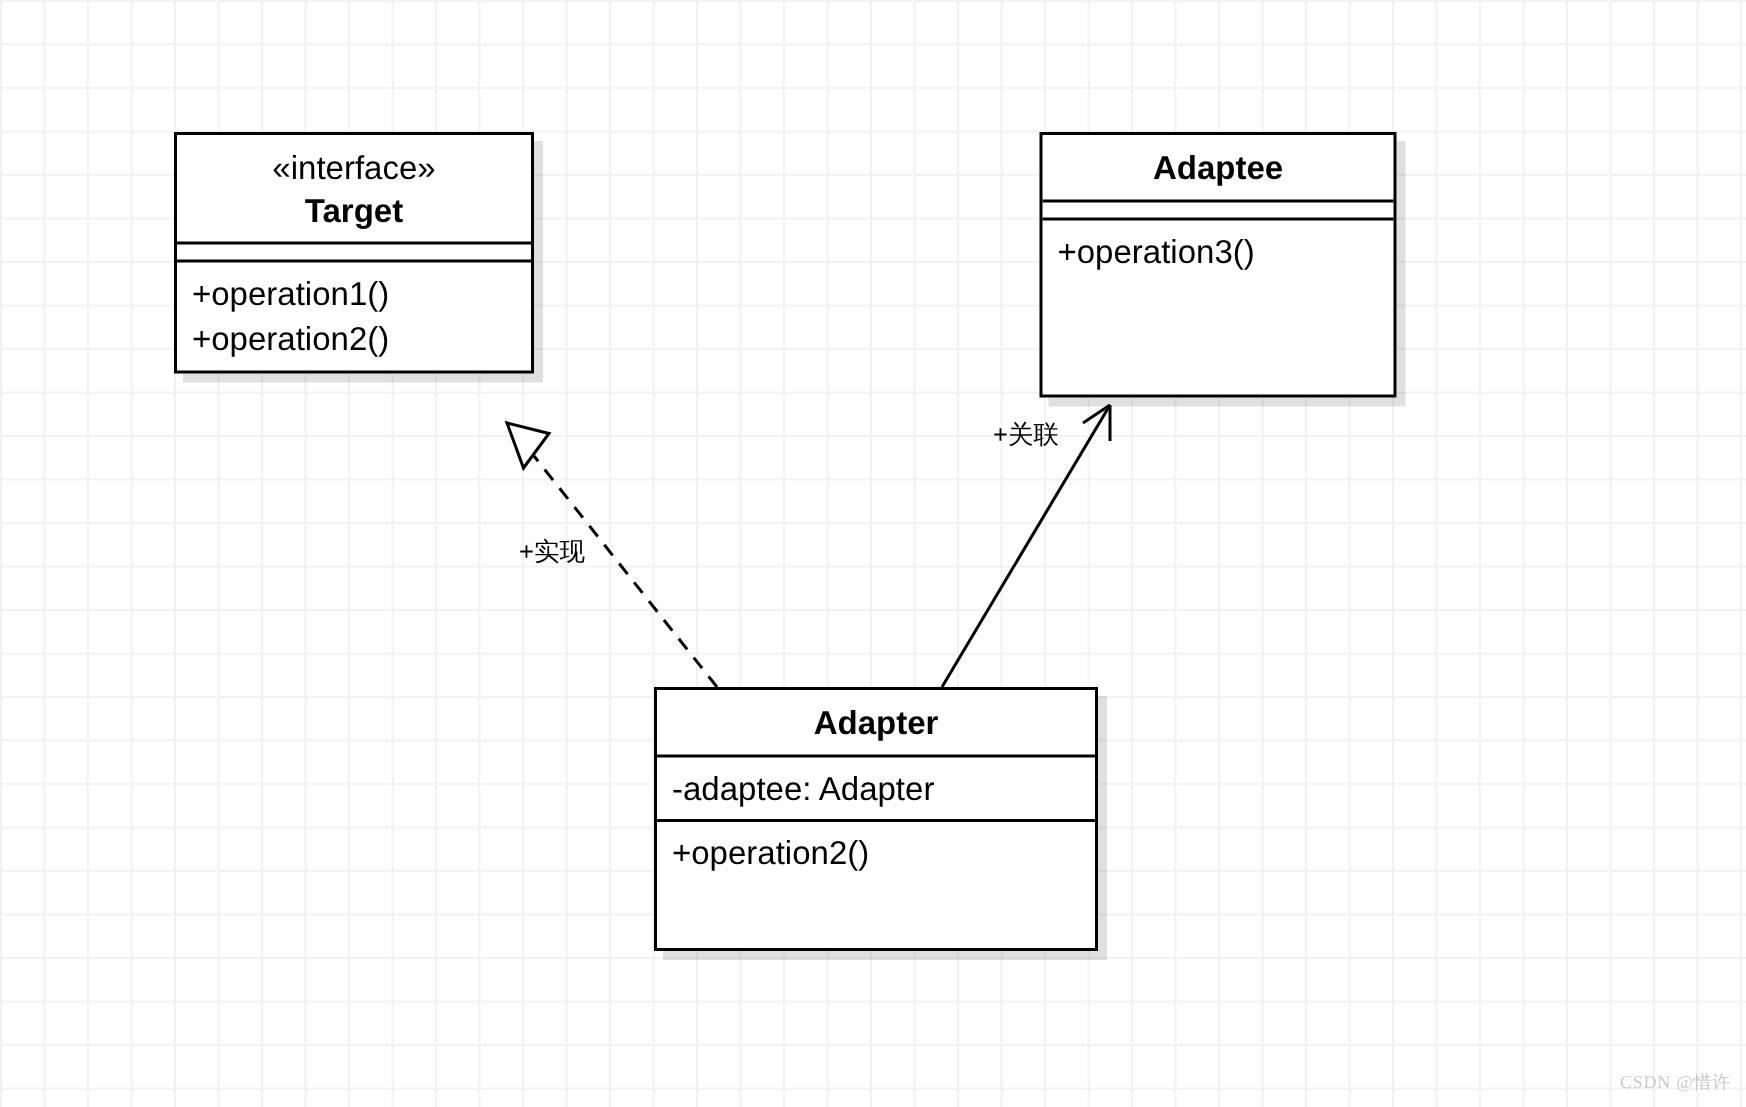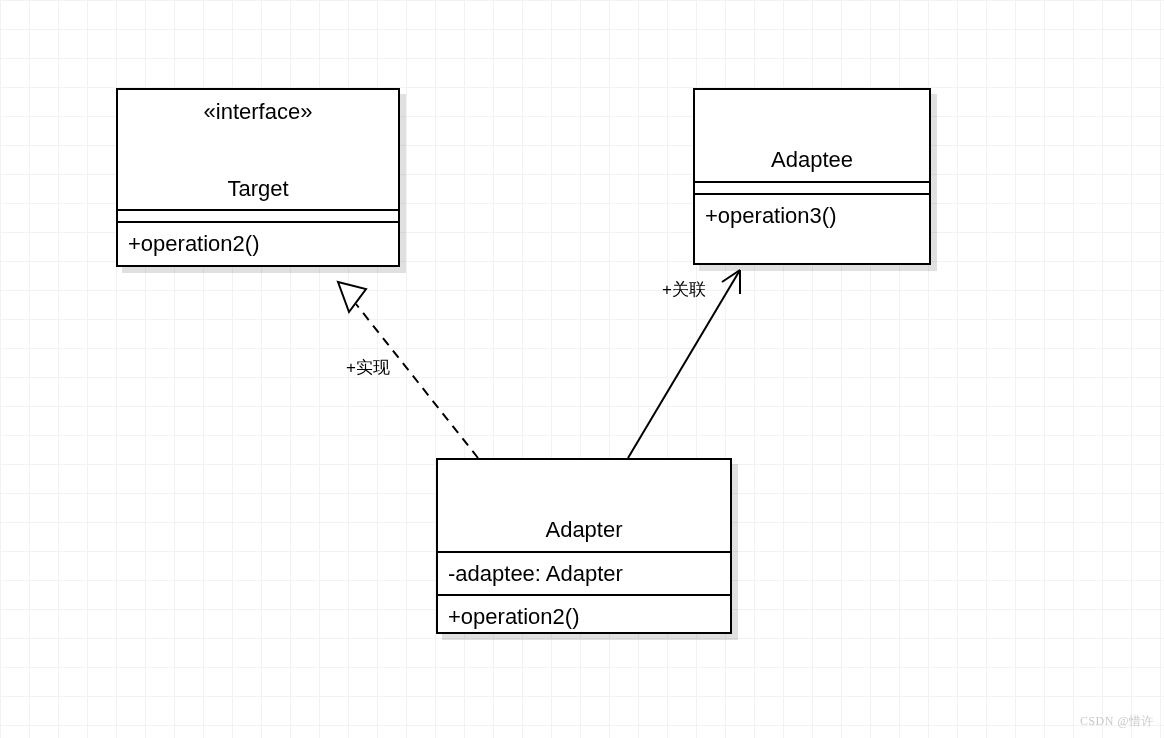--- a/index.html
+++ b/index.html
@@ -27,21 +27,21 @@
       box-shadow: 6px 6px 0 rgba(0,0,0,0.12);
     }
     .uml-title {
       text-align: center;
       padding: 8px 10px 6px;
       border-bottom: 2px solid #000;
       font-size: 22px;
       line-height: 1.3;
     }
     .uml-title .stereotype { font-weight: normal; }
-    .uml-title .cname { font-weight: normal; margin-top: 48px; }
+    .uml-title .cname { font-weight: bold; }
     .uml-section {
       border-bottom: 2px solid #000;
       padding: 6px 10px;
       font-size: 22px;
       line-height: 1.35;
       min-height: 14px;
     }
     .uml-section.empty { padding: 4px 10px; min-height: 12px; }
     .uml-section:last-child { border-bottom: none; }
     .uml-method, .uml-attr { white-space: nowrap; }
@@ -66,27 +66,28 @@
       color: #c9c9c9;
       letter-spacing: 0.5px;
       font-family: Liberation Serif, serif;
     }
   </style>
 </head>
 <body>
 
 <div class="grid"></div>
 
-<div class="uml-box" style="left:116px; top:88px; width:284px;">
+<div class="uml-box" style="left:116px; top:88px; width:240px;">
   <div class="uml-title">
     <div class="stereotype">«interface»</div>
     <div class="cname">Target</div>
   </div>
   <div class="uml-section empty"></div>
   <div class="uml-section">
+    <div class="uml-method">+operation1()</div>
     <div class="uml-method">+operation2()</div>
   </div>
 </div>
 
 <div class="uml-box" style="left:693px; top:88px; width:238px; height:177px;">
   <div class="uml-title">
     <div class="cname">Adaptee</div>
   </div>
   <div class="uml-section empty"></div>
   <div class="uml-section" style="border-bottom:none; height:105px;">

